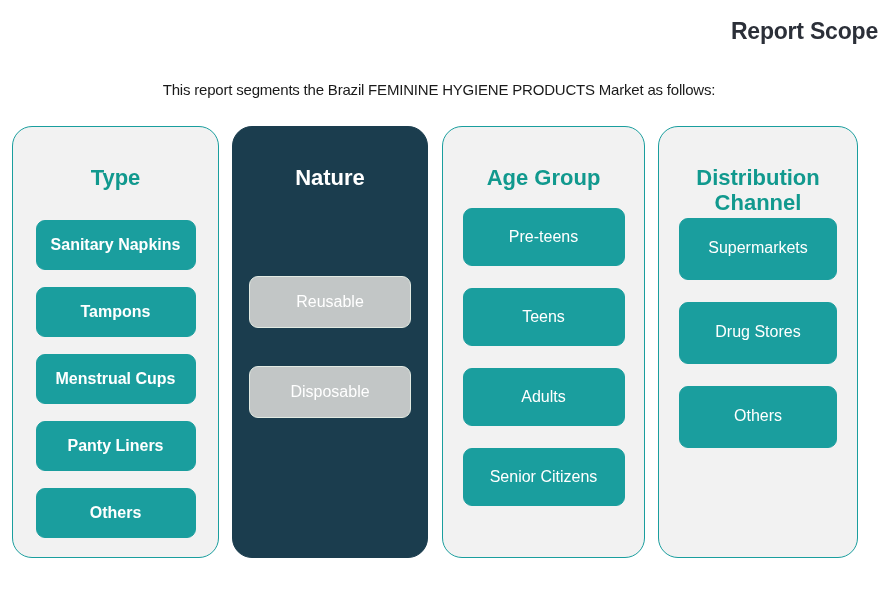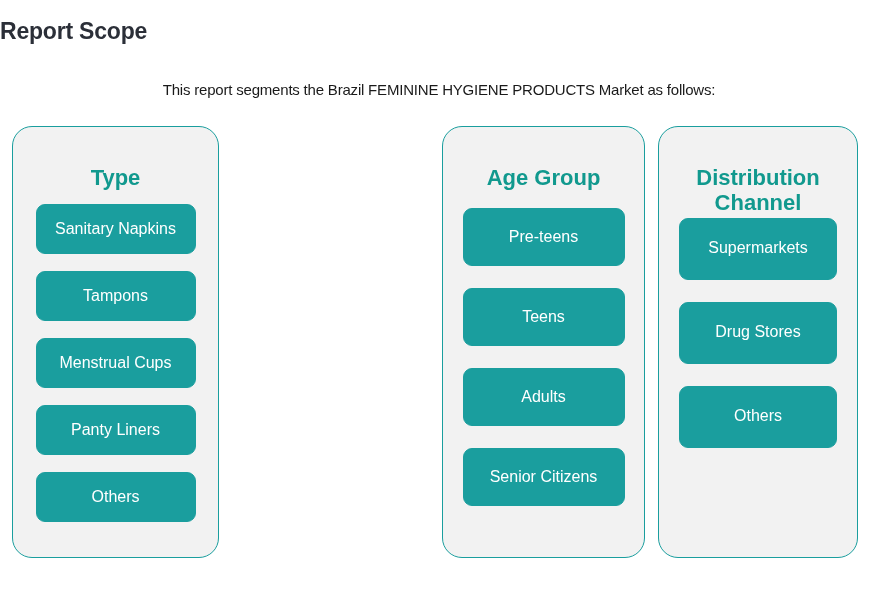--- a/index.html
+++ b/index.html
@@ -13,21 +13,21 @@
     font-family: "Liberation Sans", sans-serif;
     overflow: hidden;
     position: relative;
   }
 
   .page-title {
     position: absolute;
     left: 0;
     top: 18px;
     width: 878px;
-    text-align: left;
+    text-align: right;
     font-size: 23px;
     font-weight: bold;
     color: #2b2f38;
     letter-spacing: -0.2px;
   }
 
   .page-subtitle {
     position: absolute;
     left: 0;
     top: 81px;
@@ -117,21 +117,21 @@
   }
 
   .chip.grey {
     background: #c2c6c6;
     color: #ffffff;
     border: 1px solid #e2eae2;
   }
 
   
   .col-0 .chip { width: 160px; height: 50px; margin-bottom: 17px; }
-  .col-0 .chip-stack { margin-top: 0px; }
+  .col-0 .chip-stack { margin-top: 16px; font-weight: bold; }
 
   .col-1 .chip { width: 162px; height: 52px; margin-bottom: 38px; }
   .col-1 .chip-stack { margin-top: 72px; }
 
   .col-2 .chip { width: 162px; height: 58px; margin-bottom: 22px; }
   .col-2 .chip-stack { margin-top: 4px; }
 
   .col-3 .chip { width: 158px; height: 62px; margin-bottom: 22px; }
   .col-3 .chip-stack { margin-top: -12px; }
   .col-3 .card-title { }
@@ -148,20 +148,27 @@
     <div class="card-title teal">Type</div>
     <div class="chip-stack">
       <div class="chip teal">Sanitary Napkins</div>
       <div class="chip teal">Tampons</div>
       <div class="chip teal">Menstrual Cups</div>
       <div class="chip teal">Panty Liners</div>
       <div class="chip teal">Others</div>
     </div>
   </div>
 
+  <div class="seg-card dark col-1">
+    <div class="card-title white">Nature</div>
+    <div class="chip-stack">
+      <div class="chip grey">Reusable</div>
+      <div class="chip grey">Disposable</div>
+    </div>
+  </div>
 
   <div class="seg-card light col-2">
     <div class="card-title teal">Age Group</div>
     <div class="chip-stack">
       <div class="chip teal">Pre-teens</div>
       <div class="chip teal">Teens</div>
       <div class="chip teal">Adults</div>
       <div class="chip teal">Senior Citizens</div>
     </div>
   </div>

